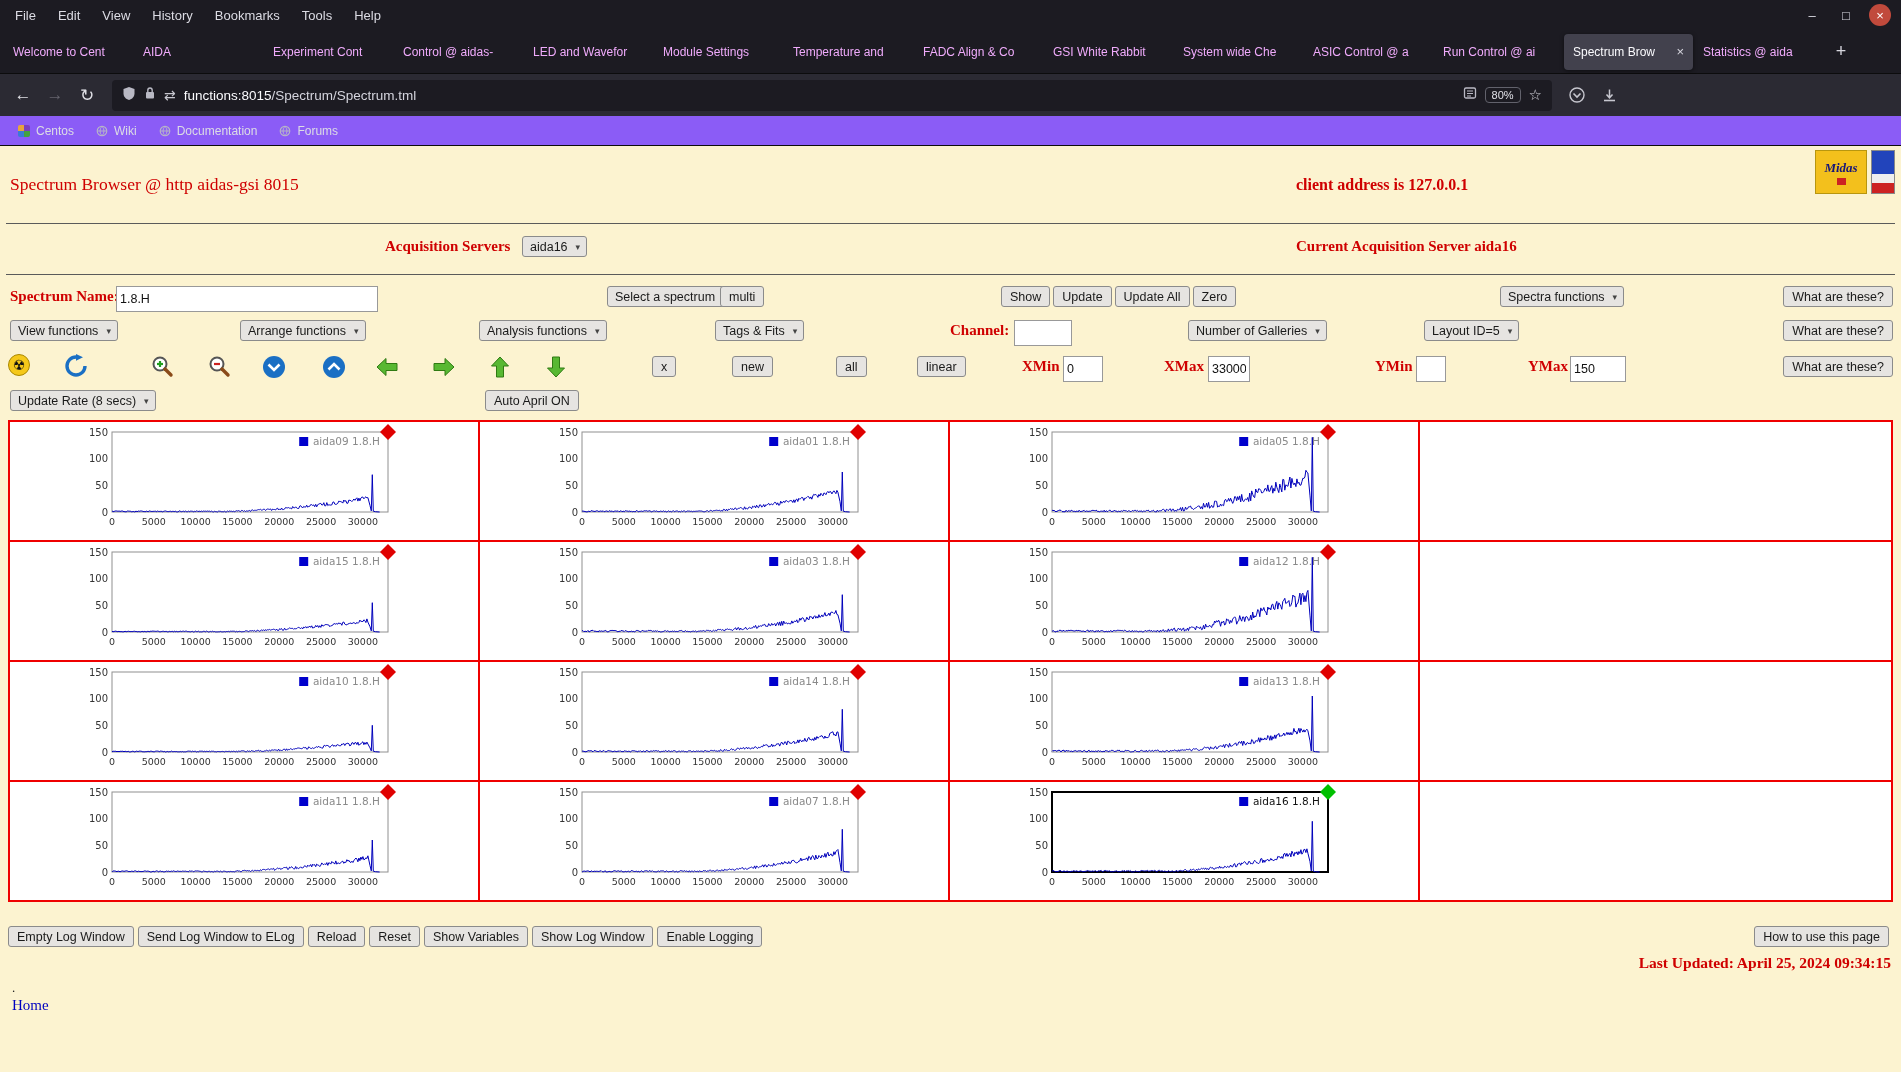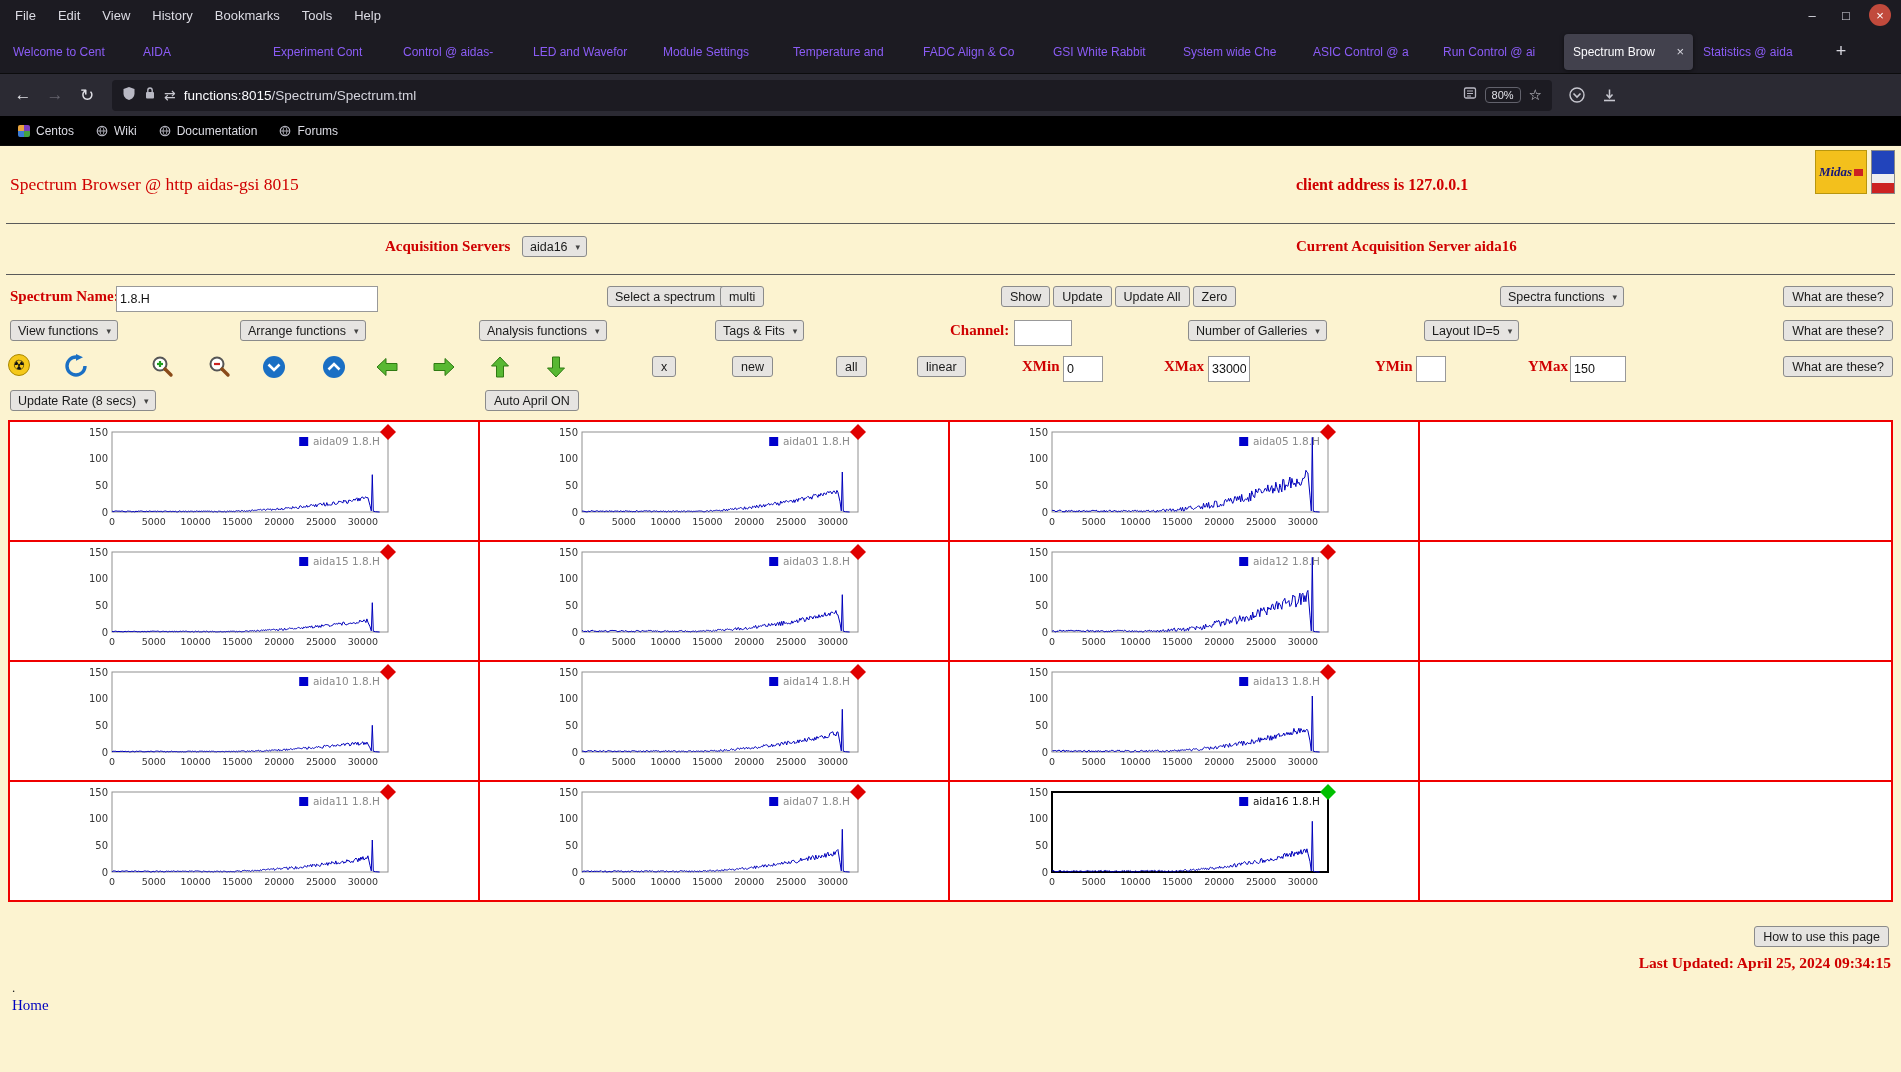--- a/index.html
+++ b/index.html
@@ -8,48 +8,48 @@
 
 .menubar{height:30px;background:#1c1b22;display:flex;align-items:center;padding-left:4px;color:#dcdce4;font-size:13px;flex:0 0 auto}
 .menu-items{display:flex}
 .menu-item{padding:3px 11px;border-radius:3px;cursor:default}
 .win-controls{margin-left:auto;display:flex;align-items:center;gap:12px;padding-right:10px}
 .win-btn{width:22px;height:22px;display:flex;align-items:center;justify-content:center;color:#dcdce4;font-size:13px;border-radius:50%}
 .win-btn.close{background:#c14a3c;color:#fff}
 
 .tabbar{height:44px;background:#1c1b22;display:flex;align-items:center;padding:4px;border-bottom:1px solid #0c0c0d;flex:0 0 auto}
 .tabs{display:flex;height:36px}
-.tab{flex:0 0 129px;display:flex;align-items:center;padding:0 9px;margin-right:1px;border-radius:4px;color:#8b5cf6;font-size:12px;white-space:nowrap;overflow:hidden}
+.tab{flex:0 0 129px;display:flex;align-items:center;padding:0 9px;margin-right:1px;border-radius:4px;color:#f0abfc;font-size:12px;white-space:nowrap;overflow:hidden}
 .tab.active{background:#42414d;color:#fbfbfe;box-shadow:0 1px 4px rgba(0,0,0,.5)}
 .tab-label{overflow:hidden;flex:1}
 .tab-close{margin-left:4px;font-size:13px;color:#d7d7df}
 .newtab{width:28px;height:28px;display:flex;align-items:center;justify-content:center;color:#d7d7df;font-size:18px;border-radius:4px;margin-left:3px}
 
 .navbar{height:42px;background:#2b2a33;display:flex;align-items:center;padding:0 8px;gap:2px;flex:0 0 auto}
 .nav-btn{min-width:30px;height:30px;display:flex;align-items:center;justify-content:center;color:#e0e0e6;font-size:17px;border-radius:4px}
 .nav-btn.disabled{color:#65646e}
 .urlbar{flex:0 1 1440px;height:31px;background:#1c1b22;border-radius:4px;display:flex;align-items:center;gap:8px;padding:0 10px;margin:0 8px;color:#cfcfd8}
 .url-text{flex:1;font-size:13.5px;white-space:nowrap;overflow:hidden}
 .url-host{color:#fbfbfe}
 .url-path{color:#d4d4dd}
 .zoom-pill{border:1px solid #62626c;border-radius:4px;font-size:11px;padding:1px 6px;color:#e0e0e6}
 .star{font-size:15px;color:#d0d0d8}
 .swap{font-size:14px;color:#c7c7cf}
 
-.bookmarksbar{height:30px;background:#000000;border-bottom:1px solid #0c0c0d;display:flex;align-items:center;padding:0 10px;gap:6px;color:#dcdce4;font-size:12px;flex:0 0 auto}
+.bookmarksbar{height:30px;background:#8b5cf6;border-bottom:1px solid #0c0c0d;display:flex;align-items:center;padding:0 10px;gap:6px;color:#dcdce4;font-size:12px;flex:0 0 auto}
 .bookmark{display:flex;align-items:center;gap:6px;padding:3px 8px;border-radius:3px}
 .bm-icon{display:inline-flex}
 .bm-icon.centos{width:12px;height:12px;border-radius:2px;background:conic-gradient(#7b3fbf 0 25%,#44a340 0 50%,#3a7bd5 0 75%,#e8a33d 0 100%)}
 
 .page{flex:1;background:#fcf3d0;position:relative;font-family:"Liberation Serif",serif;overflow:hidden}
 .rule{position:absolute;left:6px;right:6px;border-top:1px solid #5a5a5a}
 .page-title{position:absolute;left:10px;top:28px;color:#cf0000;font-size:17.5px;font-weight:normal}
 .client-address{position:absolute;left:1296px;top:30px;color:#cf0000;font-size:16px;font-weight:bold}
 .logos{position:absolute;right:6px;top:4px;display:flex;gap:4px;align-items:flex-start}
-.logo-midas{width:52px;height:44px;background:#f3c01c;border:1px solid #b8960e;display:flex;flex-direction:row;align-items:center;justify-content:center;gap:2px}
+.logo-midas{width:52px;height:44px;background:#f3c01c;border:1px solid #b8960e;display:flex;flex-direction:column;align-items:center;justify-content:center;gap:2px}
 .logo-midas .mtext{font-family:"Liberation Serif",serif;font-style:italic;font-weight:bold;font-size:13px;color:#15157a}
 .logo-midas .msub{width:9px;height:7px;background:#cc2222}
 .logo-frs{width:24px;height:44px;border:1px solid #888;background:linear-gradient(180deg,#2244bb 0 55%,#eeeeee 55% 75%,#cc2222 75% 100%)}
 .crow{position:absolute;left:0;right:0;height:28px}
 .crow>*{position:absolute}
 .rlabel{color:#cf0000;font-size:15px;font-weight:bold;font-family:"Liberation Serif",serif;white-space:nowrap}
 .btn{display:inline-flex;align-items:center;justify-content:center;height:21px;padding:0 8px;background:#e6e4e1;border:1px solid #8b8b8b;border-radius:3px;font:12.5px "Liberation Sans",sans-serif;color:#1a1a1a;white-space:nowrap;cursor:pointer}
 .hgroup{display:flex;gap:3px}
 .hgroup .btn{position:static}
 .select{display:inline-flex;align-items:center;height:21px;padding:0 6px 0 7px;background:#e6e4e1;border:1px solid #8b8b8b;border-radius:3px;font:12.5px "Liberation Sans",sans-serif;color:#1a1a1a;gap:8px;white-space:nowrap;cursor:pointer}
@@ -621,19 +621,28 @@
                 <rect x="227.2" y="13" width="9" height="9" fill="#0000cc"></rect>
                 <text x="308" y="21" text-anchor="end" font-size="10.5" fill="#111111" font-family="DejaVu Sans, sans-serif">aida16 1.8.H</text>
                 <polygon points="316,0 324,8 316,16 308,8" fill="#00c000"></polygon>
               </svg>
             </td>
             <td></td>
           </tr>
         </tbody>
     </table>
 
+    <div class="footer-left" id="footer-left">
+        <button class="btn">Empty Log Window</button>
+        <button class="btn">Send Log Window to ELog</button>
+        <button class="btn">Reload</button>
+        <button class="btn">Reset</button>
+        <button class="btn">Show Variables</button>
+        <button class="btn">Show Log Window</button>
+        <button class="btn">Enable Logging</button>
+      </div>
     <button class="btn help-btn">How to use this page</button>
     <div class="last-updated">Last Updated: April 25, 2024 09:34:15</div>
     <div class="dot">.</div>
     <a class="home">Home</a>
 
   </div>
 </div>
 
 </body></html>

